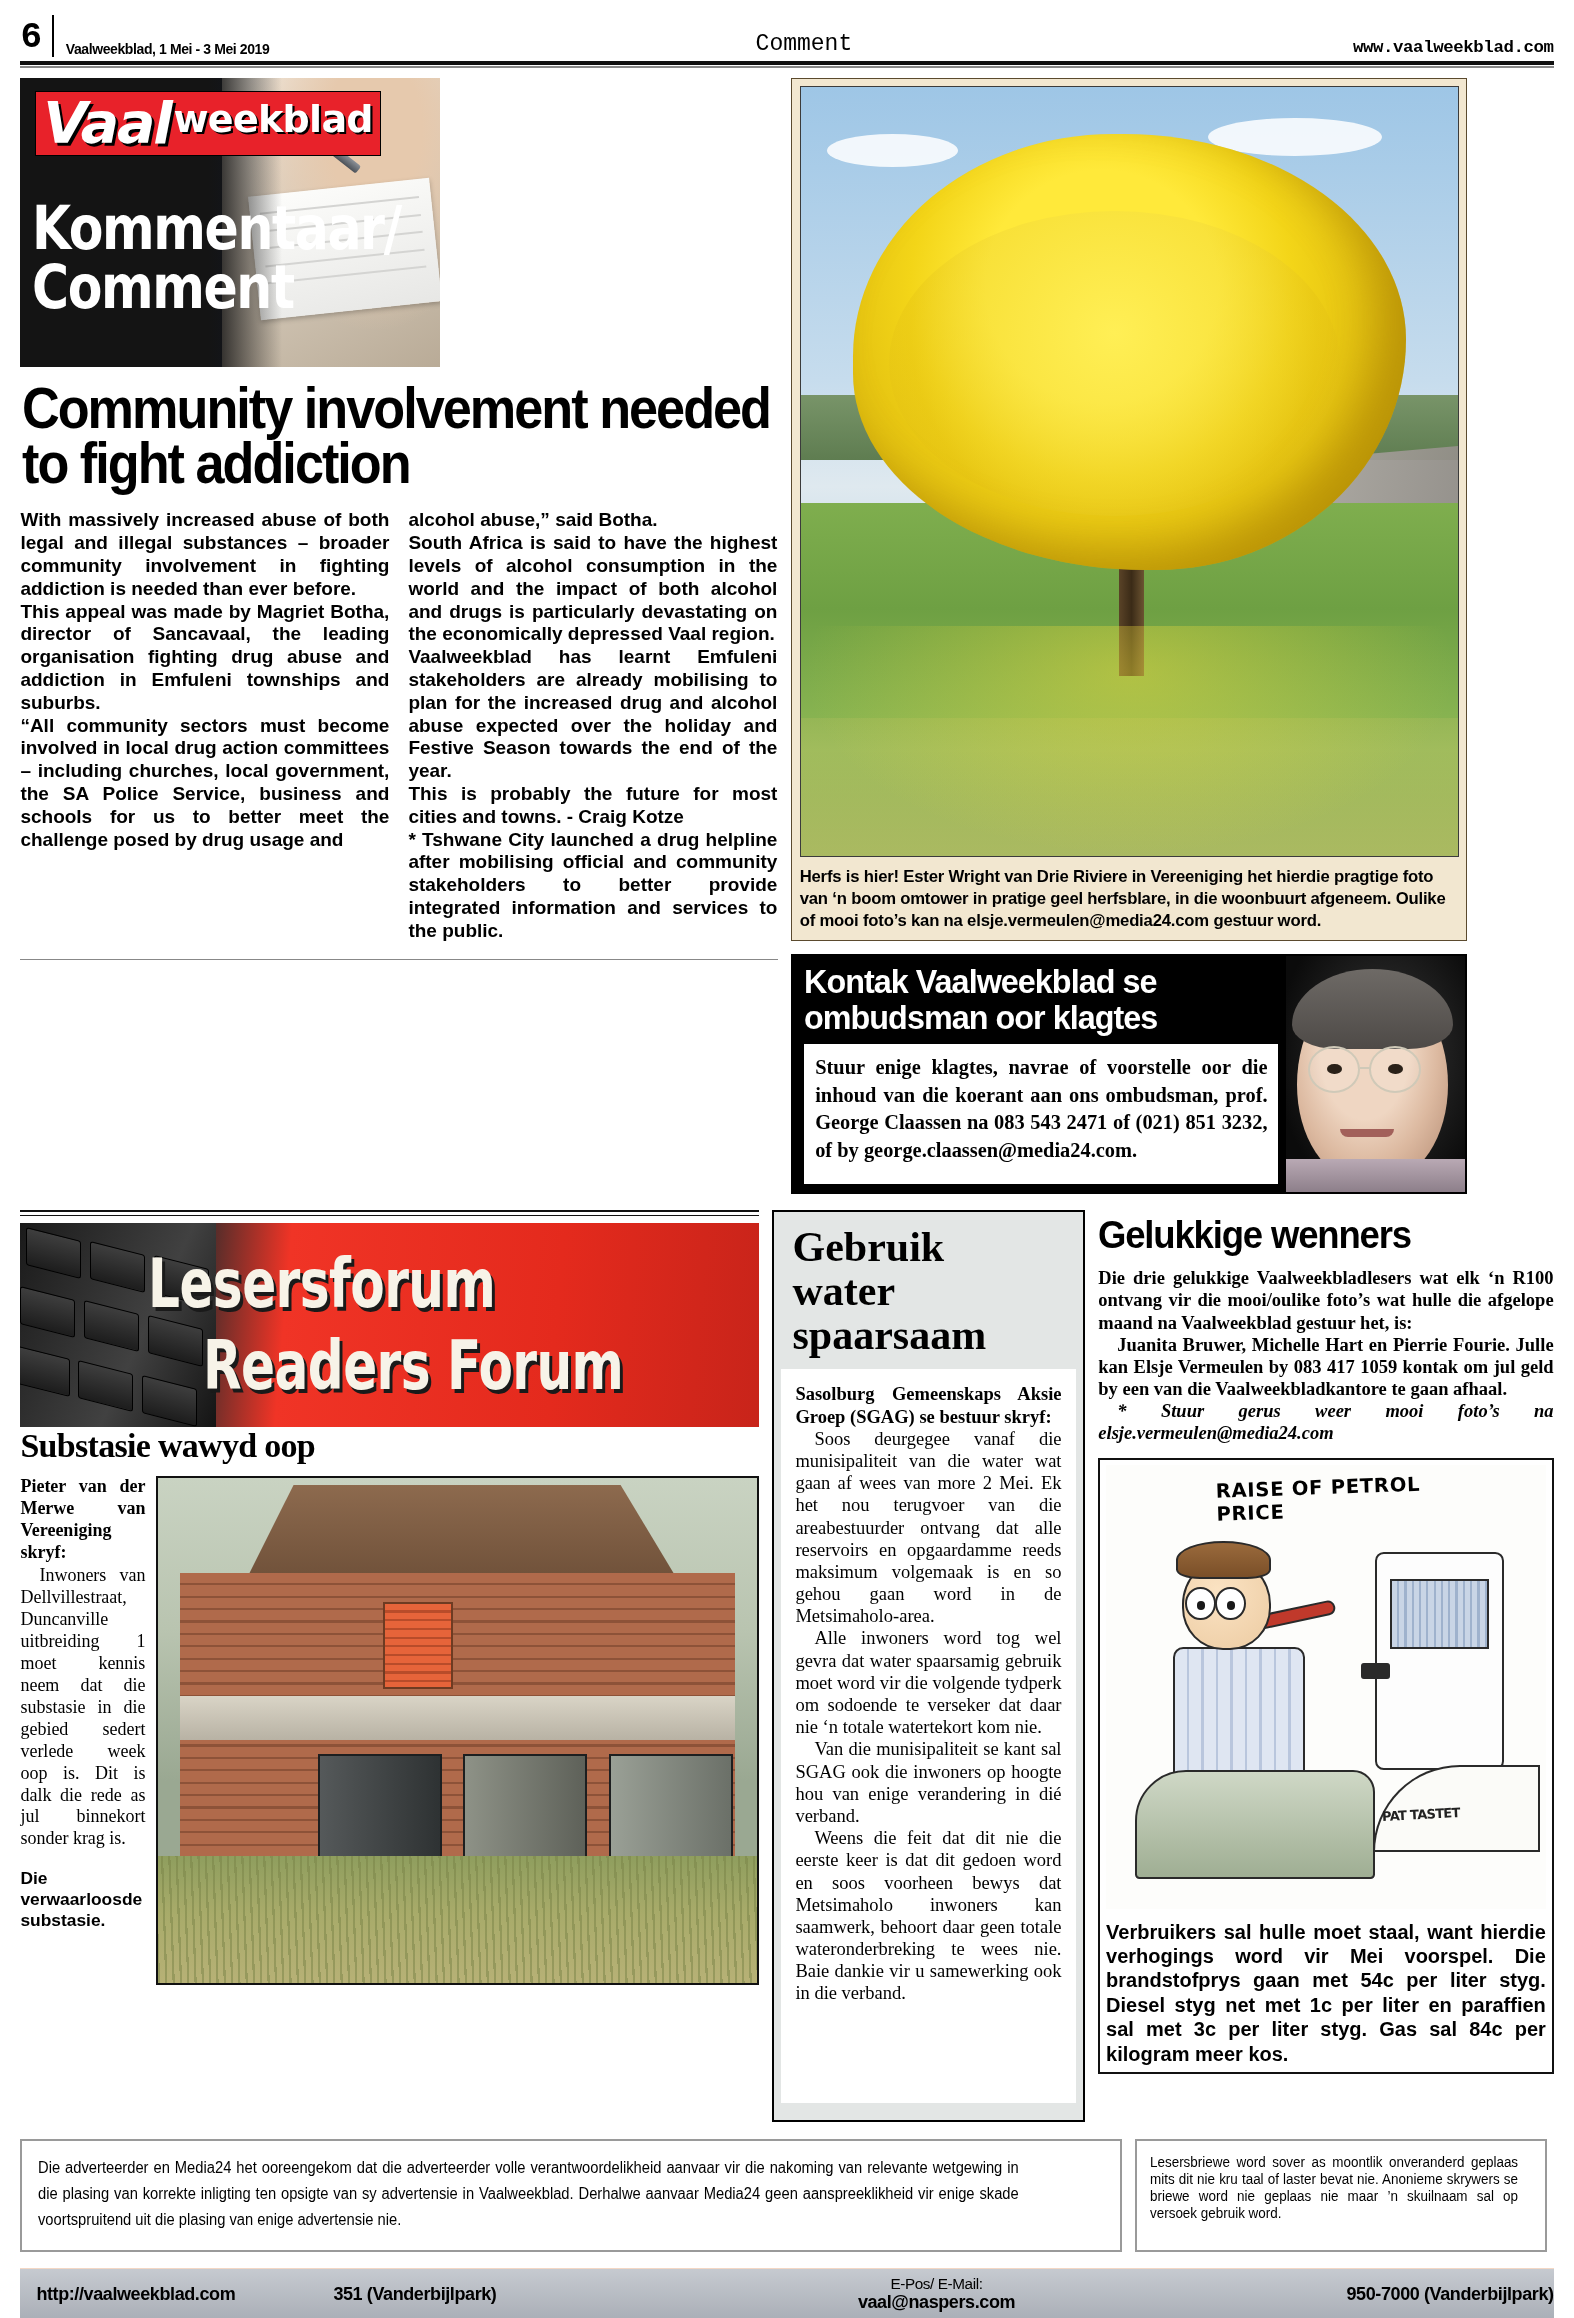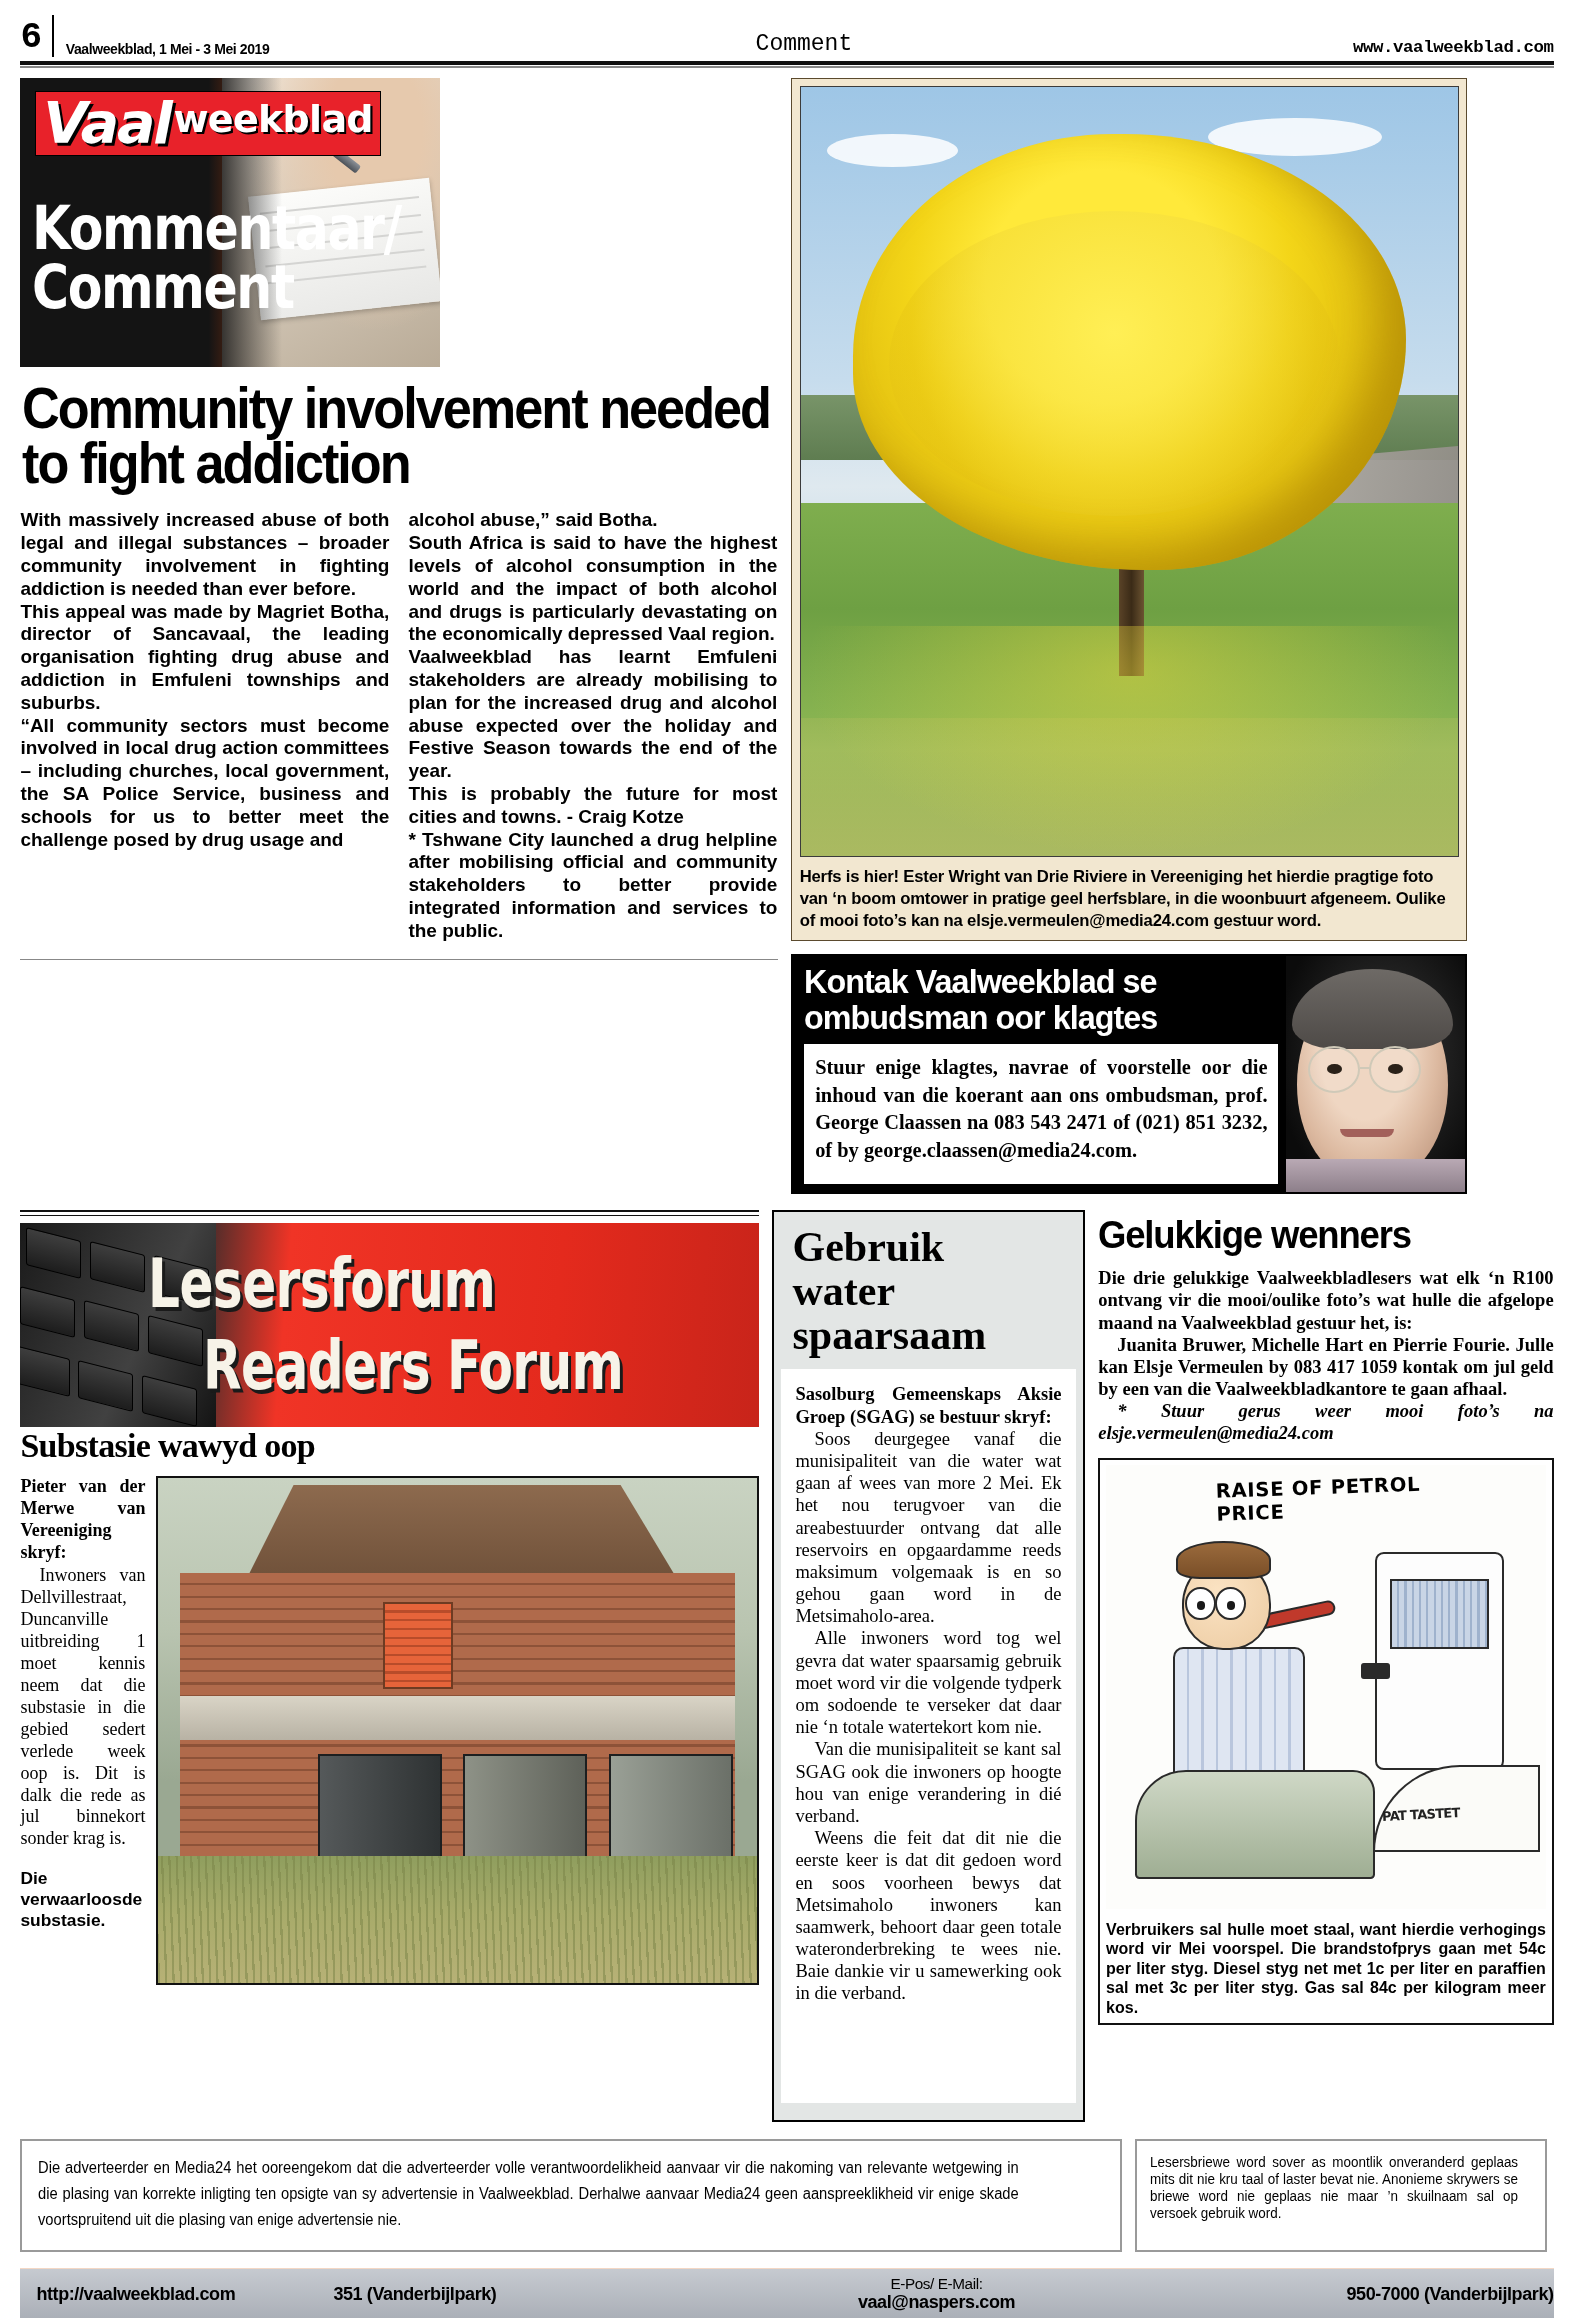--- a/index.html
+++ b/index.html
@@ -25,21 +25,21 @@
               font-size: 17.4px; font-weight: 600; letter-spacing: -0.4px; }
   .hdr-line { height: 3.6px; background: #111; margin-top: 4.4px; }
   .hdr-line2 { height: 1.5px; background: #888; margin-top: 1.5px; }
 
   
   .top-zone { display: flex; gap: 0; margin-top: 10.2px; }
   .top-left { width: 758px; }
   .top-right { width: 676px; margin-left: 13px; }
 
   
-  .flag { position: relative; width: 420px; height: 289px; background: #c2410c;
+  .flag { position: relative; width: 420px; height: 289px; background: #0f172a;
           overflow: hidden; }
   .flag-photo { position: absolute; inset: 0; }
   .flag-photo .ph-bg { position: absolute; right: 0; top: 0; width: 218px; height: 100%;
       background:
         radial-gradient(ellipse at 70% 18%, #e6c9ad 0 22%, rgba(230,201,173,0) 60%),
         linear-gradient(150deg,#f3ece2 0%, #ddd2c3 35%, #cfc3b2 60%, #b9ab97 100%); }
   .flag-photo .pad { position: absolute; right: 4.4px; top: 109px; width: 182px; height: 124px;
       background: linear-gradient(170deg,#fdfdfb,#e7e7e5); transform: rotate(-6deg);
       box-shadow: 0 2.2px 5.8px rgba(0,0,0,.25); }
   .flag-photo .pad i { position: absolute; left: 10.2px; right: 11.6px; height: 1.5px;
@@ -232,21 +232,21 @@
   .hose { position: absolute; left: 143px; top: 143px; width: 87px; height: 14.5px;
       background: #c0392b; border: 2.2px solid #2a2a2a; border-radius: 7.3px; transform: rotate(-12deg); }
   .car { position: absolute; left: 29px; bottom: 30.5px; width: 240px; height: 109px;
       background: linear-gradient(#cfd8c6,#9fae93); border: 2.2px solid #2a2a2a;
       border-radius: 51px 22px 4.4px 4.4px; }
   .car2 { position: absolute; right: 5.8px; bottom: 57px; width: 167px; height: 87px;
       background: #fbfbf8; border: 2.2px solid #2a2a2a; border-radius: 87px 0 0 0; }
   .toon-sig { position: absolute; right: 86px; bottom: 87px;
       font-family: "DejaVu Sans", sans-serif; font-weight: 700; font-size: 13px;
       letter-spacing: -0.7px; transform: rotate(-3deg); color: #222; }
-  .toon-cap { font-family: "Liberation Sans", sans-serif; font-weight: 700; font-size: 16px;
+  .toon-cap { font-family: "Liberation Sans", sans-serif; font-weight: 700; font-size: 20px;
       line-height: 1.22; margin-top: 10.2px; text-align: justify; }
 
   
   .disc-zone { display: flex; margin-top: 17.4px; }
   .disc-main { width: 1102px; border: 2.2px solid #9a9a9a; padding: 14.5px 16px 17.4px 16px; }
   .disc-main p { font-family: "Liberation Sans Narrow", "Liberation Sans", sans-serif;
       font-size: 16px; line-height: 1.6; text-align: justify; transform: scaleX(.92);
       transform-origin: left; }
   .disc-side { width: 412px; margin-left: 13px; border: 2.2px solid #9a9a9a;
       padding: 13px 11.6px 13px 13px; }

